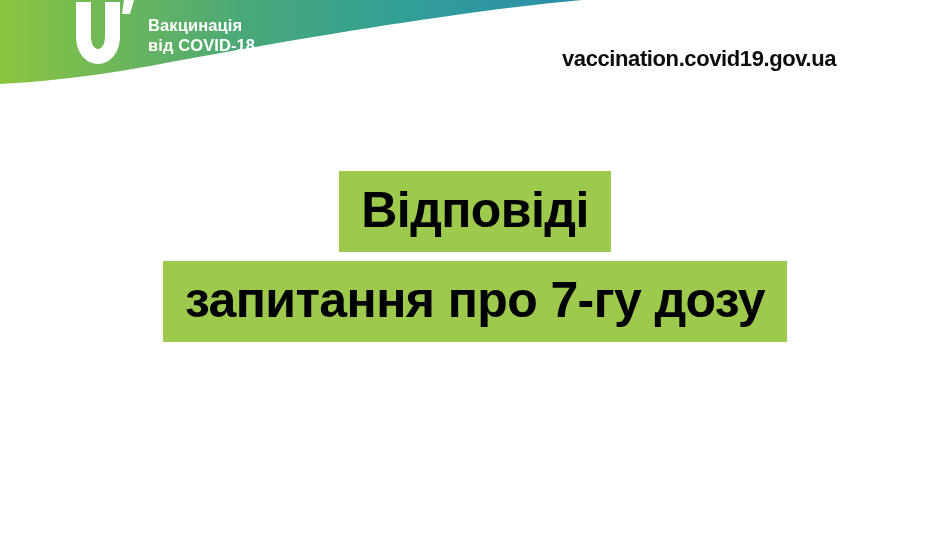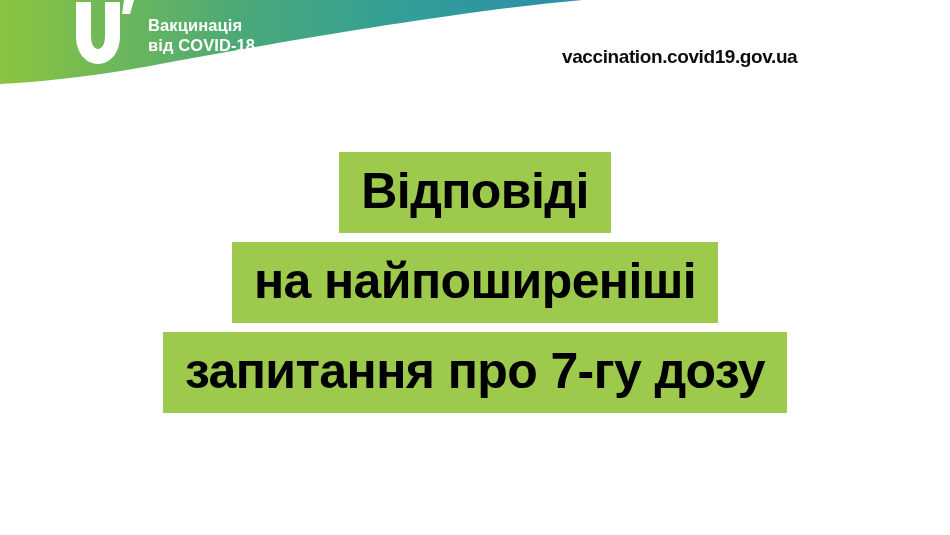--- a/index.html
+++ b/index.html
@@ -67,33 +67,33 @@
     font-weight: bold;
     letter-spacing: 0.1px;
     color: #ffffff;
   }
 
   
   #site-url {
     position: absolute;
     left: 562px;
     top: 46px;
-    font-size: 19px;
+    font-size: 22px;
     font-weight: bold;
     letter-spacing: -0.4px;
     color: #0d0d0d;
     white-space: nowrap;
     z-index: 4;
   }
 
   
   #headline {
     position: absolute;
     left: 0;
-    top: 152px;
+    top: 171px;
     width: 950px;
     display: flex;
     flex-direction: column;
     align-items: center;
     gap: 9px;
   }
   .headline-line {
     background: #9dc94c;
     color: #000000;
     font-size: 50px;
@@ -134,17 +134,16 @@
         <div class="brand-line">Вакцинація</div>
         <div class="brand-line">від COVID-18</div>
       </div>
     </div>
   </div>
 
   <div id="site-url">vaccination.covid19.gov.ua</div>
 
   <div id="headline">
     <div class="headline-line">Відповіді</div>
-    <div class="headline-line">на найпоширеніші</div>
     <div class="headline-line">запитання про 7-гу дозу</div>
   </div>
 
 </div>
 
 </body></html>

